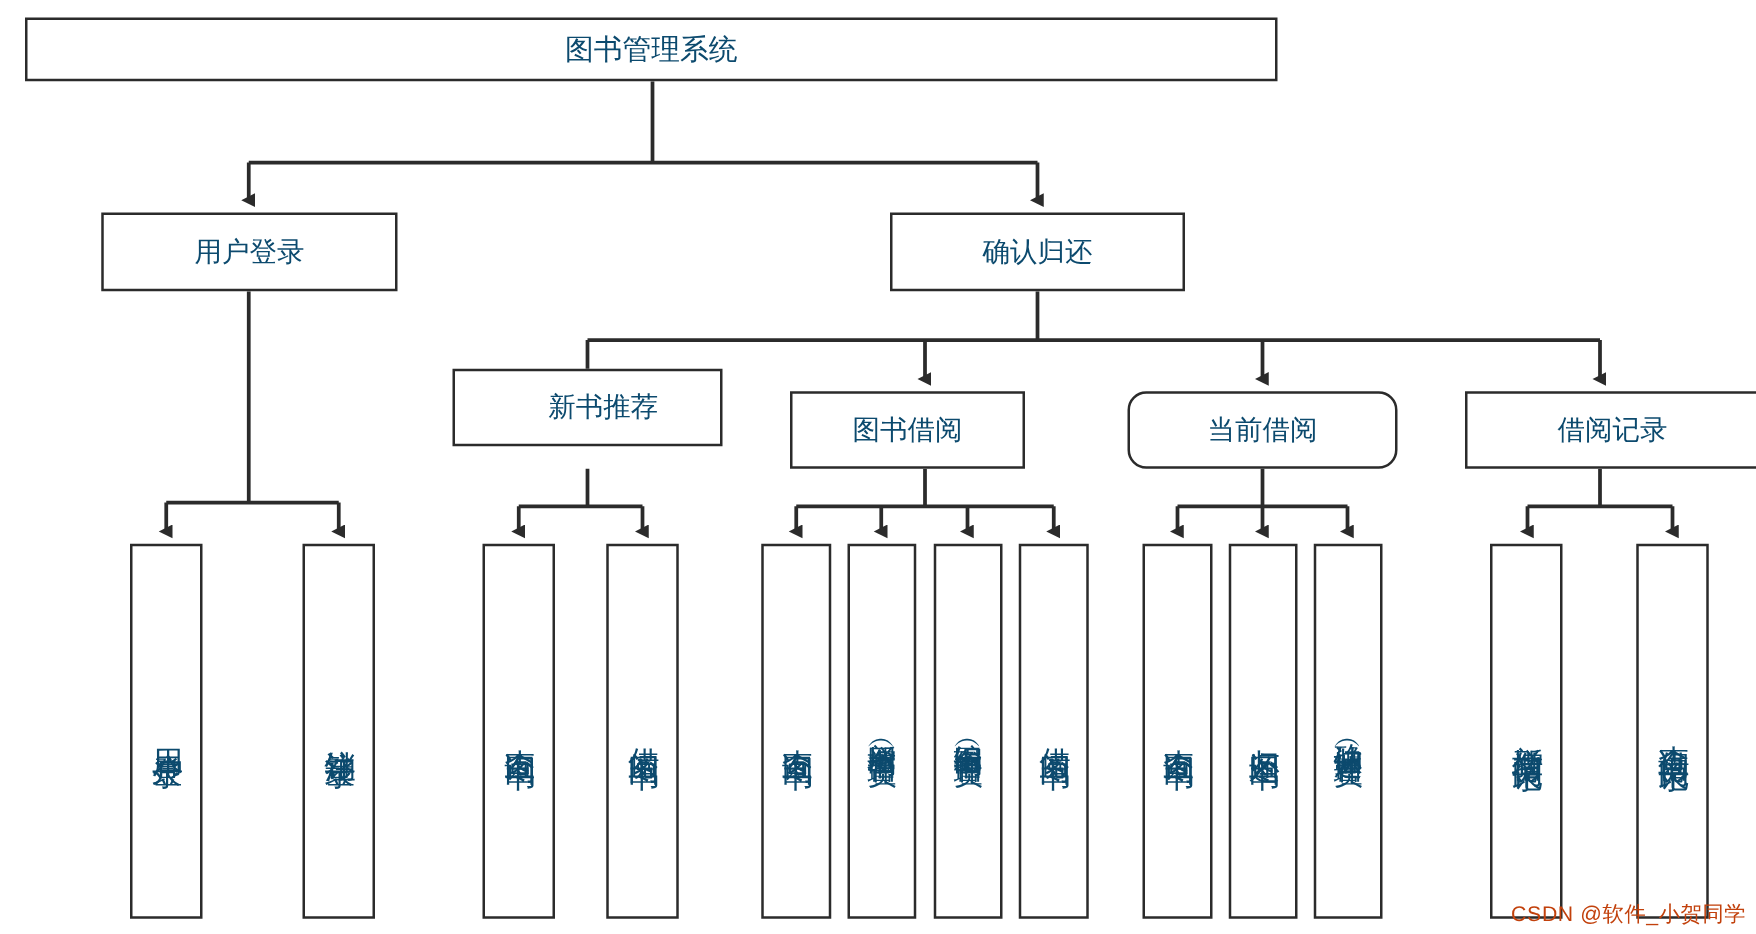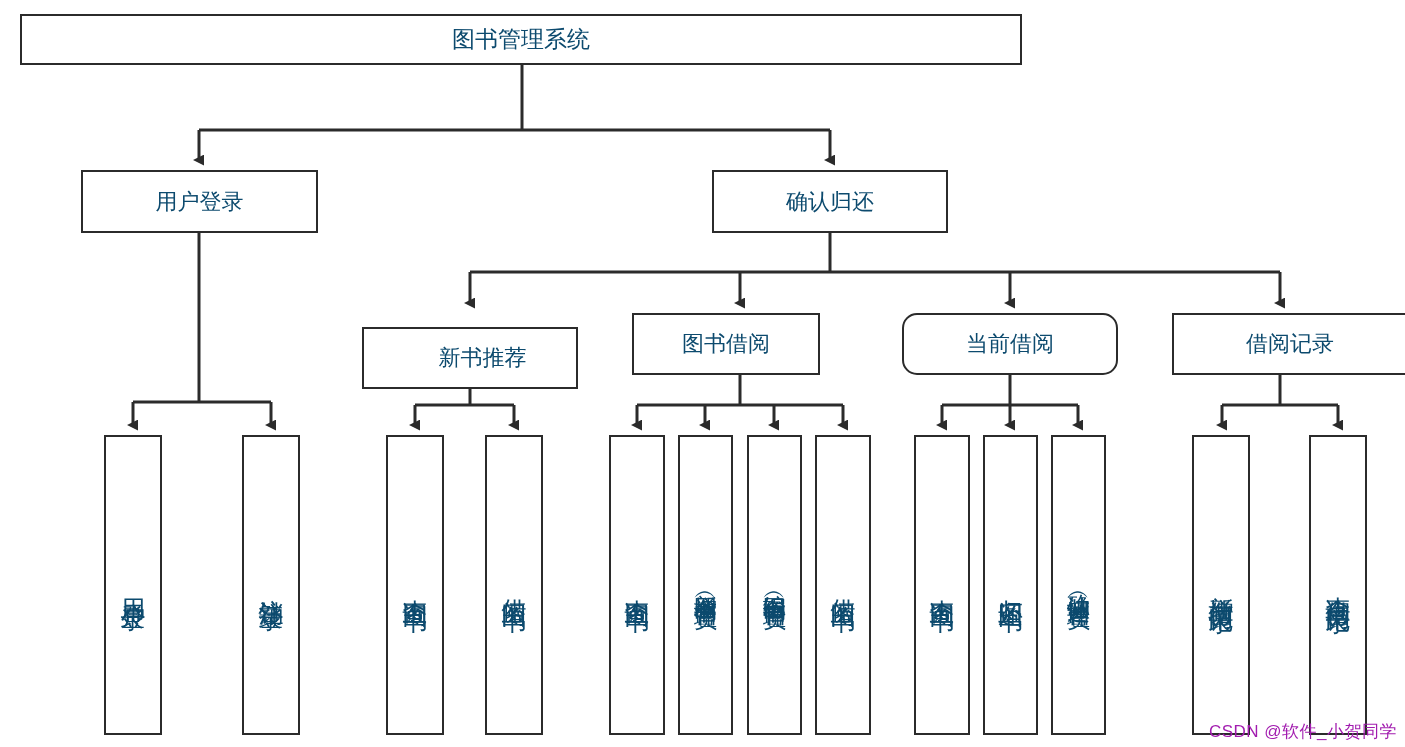--- a/index.html
+++ b/index.html
@@ -45,21 +45,21 @@
     line-height:1;
     white-space:nowrap;
     max-height:288px;
   }
   .v-node.narrow .lbl{font-size:23px;letter-spacing:2px;}
 
   .watermark{
     position:absolute;
     right:8px;bottom:4px;
     font-size:17px;
-    color:#a21caf;
+    color:#c2410c;
     white-space:nowrap;
     letter-spacing:0.5px;
   }
 </style>
 </head>
 <body>
 
 <div id="stage">
 
   <svg class="edges" viewBox="0 0 1405 747" xmlns="http://www.w3.org/2000/svg">
@@ -117,21 +117,21 @@
     <span class="lbl">图书管理系统</span>
   </div>
 
   <div class="node h-node" style="left:81px;top:170px;width:237px;height:63px;">
     <span class="lbl">用户登录</span>
   </div>
   <div class="node h-node" style="left:712px;top:170px;width:236px;height:63px;">
     <span class="lbl">确认归还</span>
   </div>
 
-  <div class="node h-node" style="left:362px;top:327px;width:216px;height:62px;padding-left:25px;">
+  <div class="node h-node" style="left:362px;top:295px;width:216px;height:62px;padding-left:25px;">
     <span class="lbl">新书推荐</span>
   </div>
   <div class="node h-node" style="left:632px;top:313px;width:188px;height:62px;font-family:Liberation Serif, serif;">
     <span class="lbl">图书借阅</span>
   </div>
   <div class="node h-node" style="left:902px;top:313px;width:216px;height:62px;border-radius:15px;">
     <span class="lbl">当前借阅</span>
   </div>
   <div class="node h-node" style="left:1172px;top:313px;width:236px;height:62px;">
     <span class="lbl">借阅记录</span>

